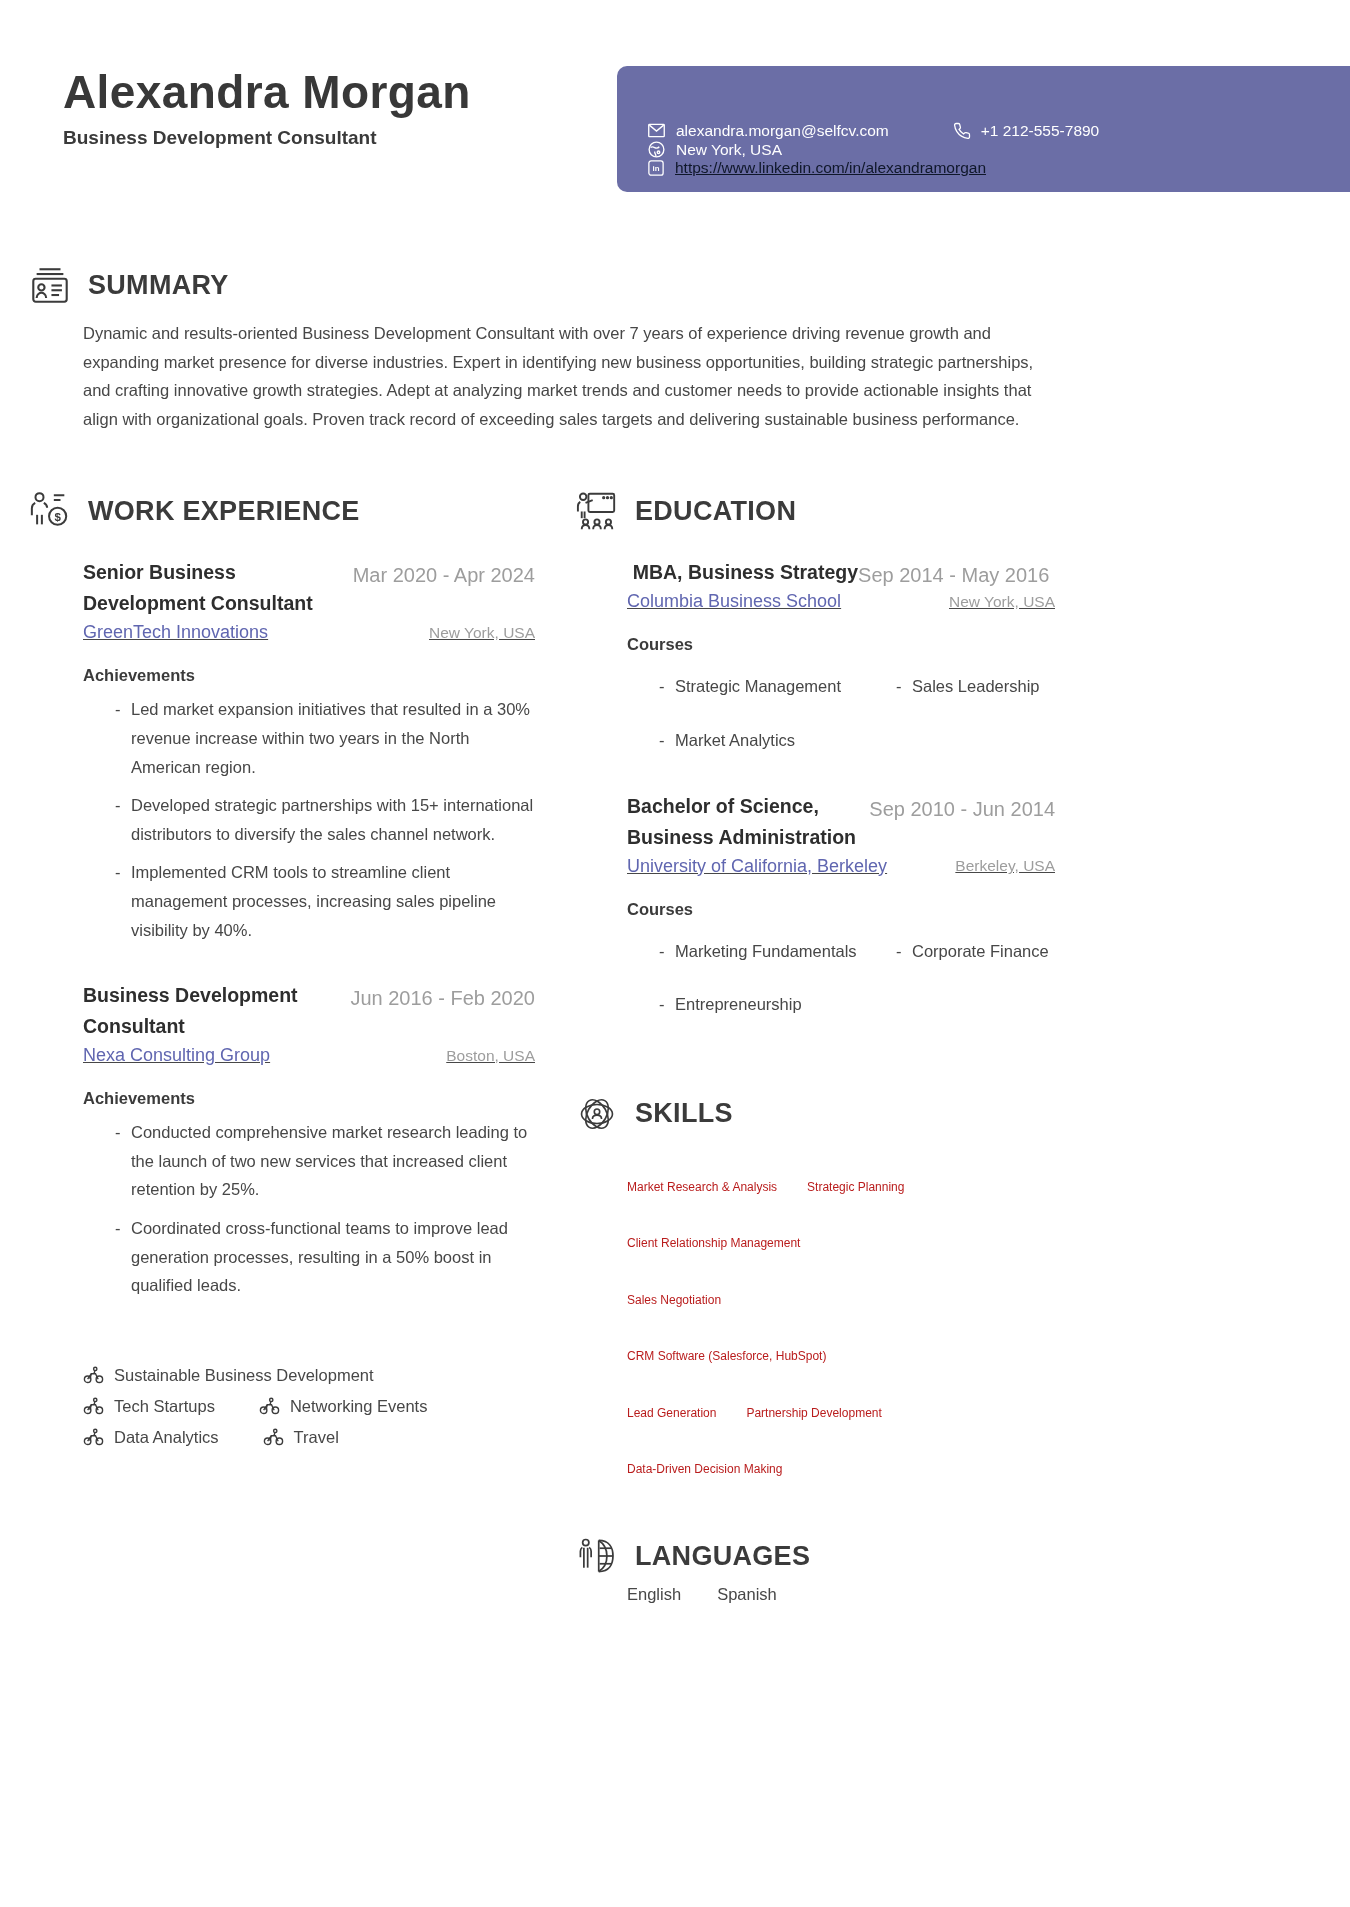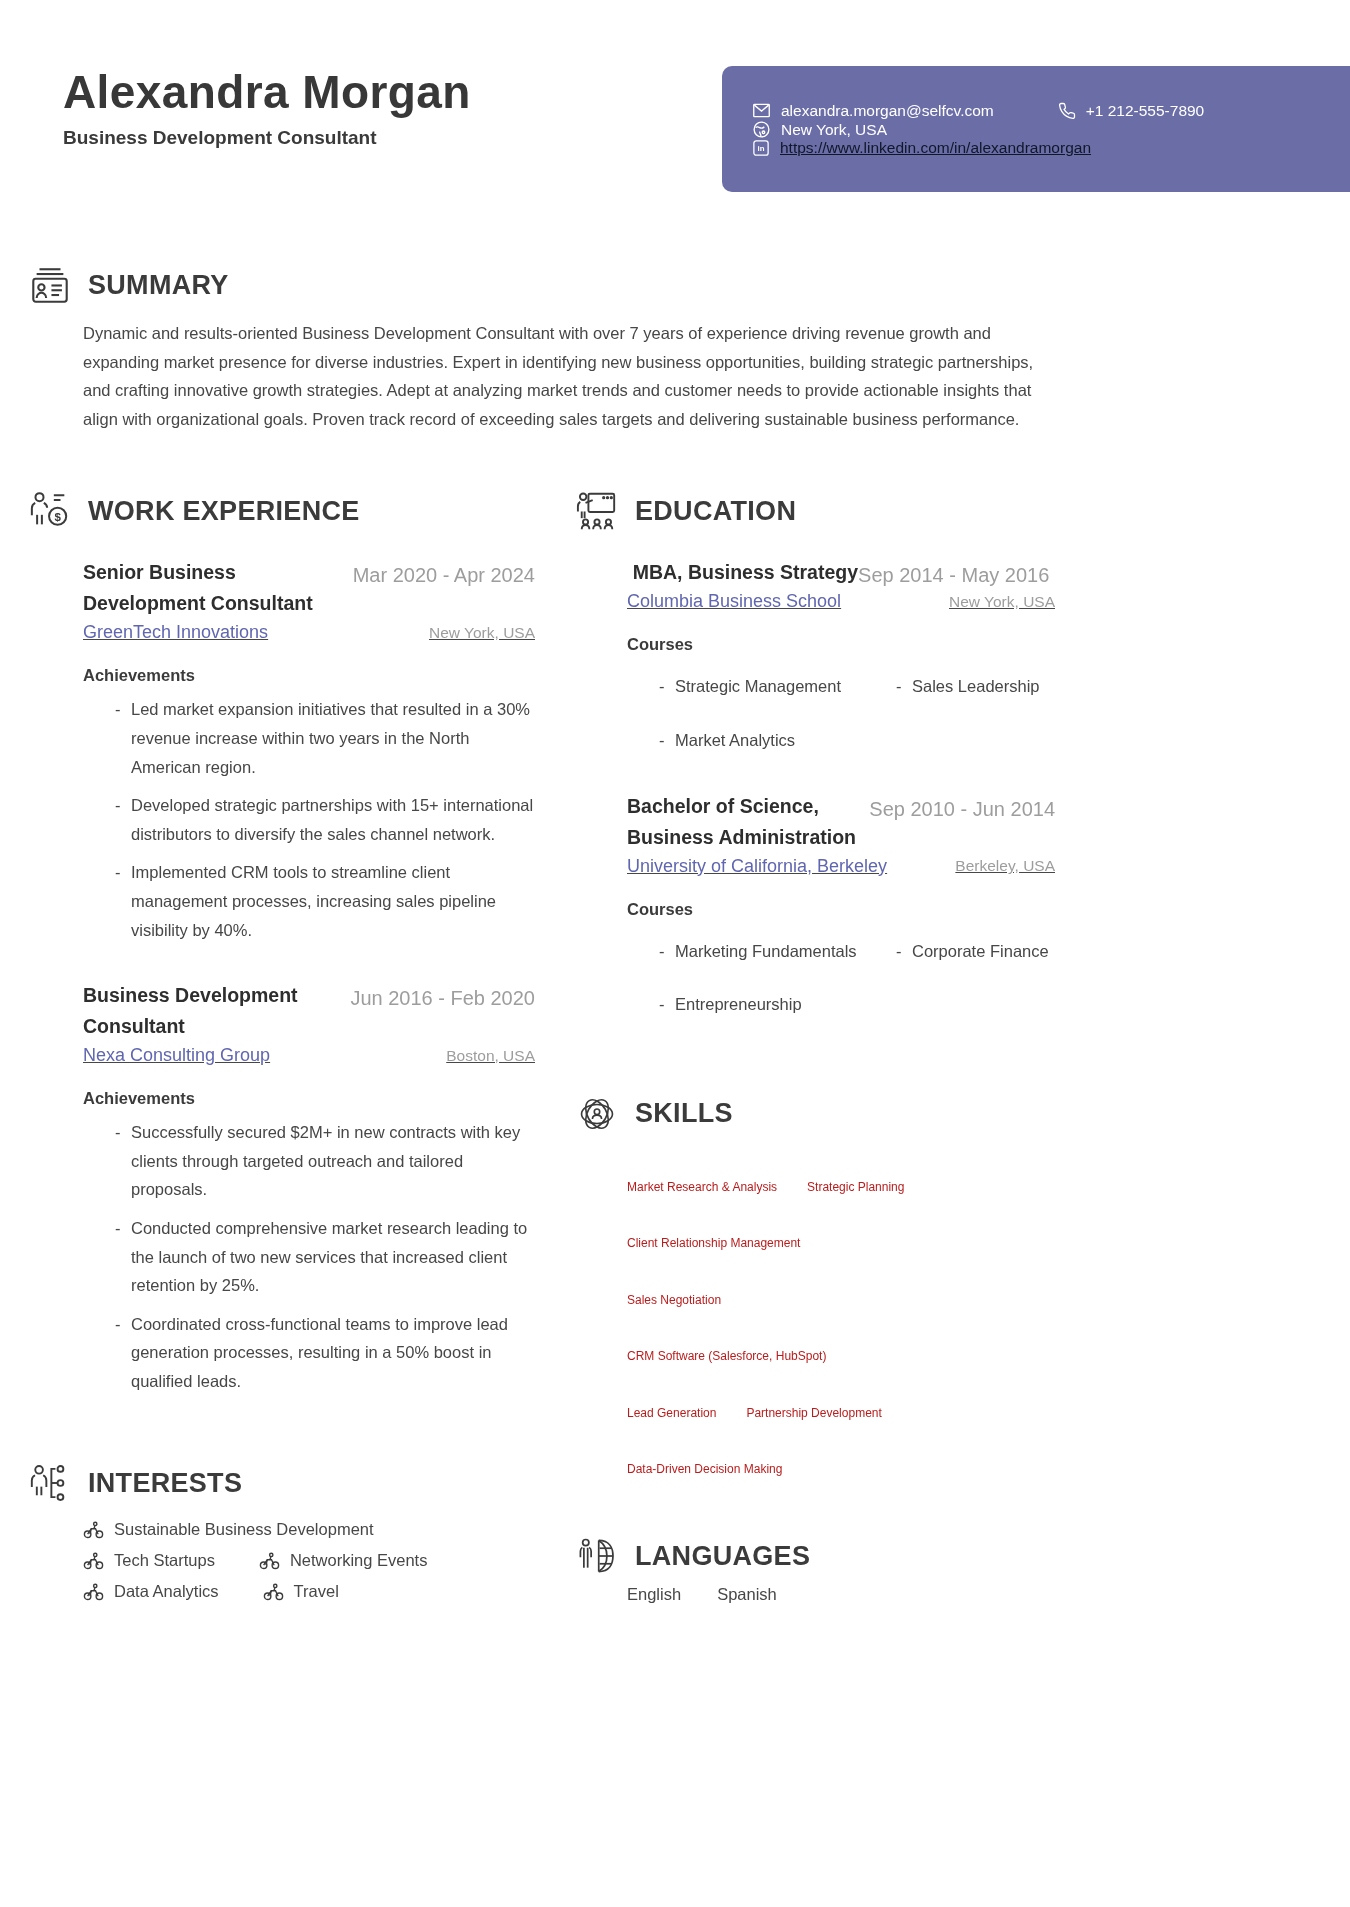--- a/index.html
+++ b/index.html
@@ -14,25 +14,25 @@
   }
   
   .header{position:relative;height:200px;}
   .name-block{position:absolute;left:63px;top:68px;}
   .person-name{
     margin:0;font-size:46px;line-height:1.08;font-weight:800;
     color:#383838;letter-spacing:.4px;
   }
   .person-title{margin-top:9px;font-size:19px;font-weight:700;color:#3a3a3a;}
   .contact-box{
-    position:absolute;top:66px;right:0;width:628px;height:126px;
+    position:absolute;top:66px;right:0;width:733px;height:126px;
     box-sizing:border-box;background:#6b6ea6;color:#fff;
     border-radius:10px 0 0 10px;
     padding:15px 24px 15px 30px;
-    display:flex;flex-direction:column;justify-content:center;
+    display:flex;flex-direction:column;justify-content:flex-end;
     font-size:15.5px;
   }
   .contact-row{display:flex;align-items:center;}
   .contact-item{display:flex;align-items:center;gap:10px;}
   .contact-item + .contact-item{margin-left:64px;}
   .contact-icon{display:flex;align-items:center;}
   a.contact-link{color:#0f172a;text-decoration:none;}
   a.contact-link .link-text{text-decoration:underline;}
   
   .sec-head{display:flex;align-items:center;gap:16px;}
@@ -214,46 +214,28 @@
             <div class="entry-top">
               <h3 class="entry-title">Business Development Consultant</h3>
               <span class="dates">Jun 2016 - Feb 2020</span>
             </div>
             <div class="entry-sub">
               <span class="org">Nexa Consulting Group</span>
               <span class="loc">Boston, USA</span>
             </div>
             <div class="label">Achievements</div>
             <ul class="achv">
-              <li>Successfully secured $2M+ in new contracts with key clients through targeted outreach and tailored proposals.</li>
               <li>Conducted comprehensive market research leading to the launch of two new services that increased client retention by 25%.</li>
               <li>Coordinated cross-functional teams to improve lead generation processes, resulting in a 50% boost in qualified leads.</li>
             </ul>
           </article>
         </div>
       </section>
 
       <section class="interests">
-        <div class="sec-head">
-          <span class="sec-icon">
-            <svg width="40" height="44" viewBox="0 0 44 44" fill="none" stroke="#3b3b3b" stroke-width="2.1">
-                <circle cx="10" cy="7.5" r="4.2"></circle>
-                <path d="M5.5 13.5c-2.3 1.2-3.5 3.3-3.5 5.7v7.3"></path>
-                <path d="M14.5 13.5c2.3 1.2 3.5 3.3 3.5 5.7v7.3"></path>
-                <path d="M7.5 26v9.5"></path>
-                <path d="M12.5 26v9.5"></path>
-                <path d="M28 6.5h-4.5v31H28"></path>
-                <circle cx="33.5" cy="6.5" r="3.2"></circle>
-                <circle cx="33.5" cy="22" r="3.2"></circle>
-                <path d="M23.5 22h6.8"></path>
-                <circle cx="33.5" cy="37.5" r="3.2"></circle>
-              </svg>
-          </span>
-          <h2 class="sec-title">INTERESTS</h2>
-        </div>
         <div class="sec-body int-rows">
           <div class="int-row">
             <span class="int-item">
               <svg width="21" height="18" viewBox="0 0 24 20" fill="none" stroke="#3b3b3b" stroke-width="1.6">
                   <circle cx="5.3" cy="14.8" r="3.7"></circle>
                   <circle cx="18.7" cy="14.8" r="3.7"></circle>
                   <circle cx="14" cy="3" r="1.9"></circle>
                   <path d="M5.3 14.8l4.2-6.3h4.8l3 6.3"></path>
                   <path d="M9.5 8.5l-1.6 6.3"></path>
                   <path d="M12.5 8.5l1-3"></path>

